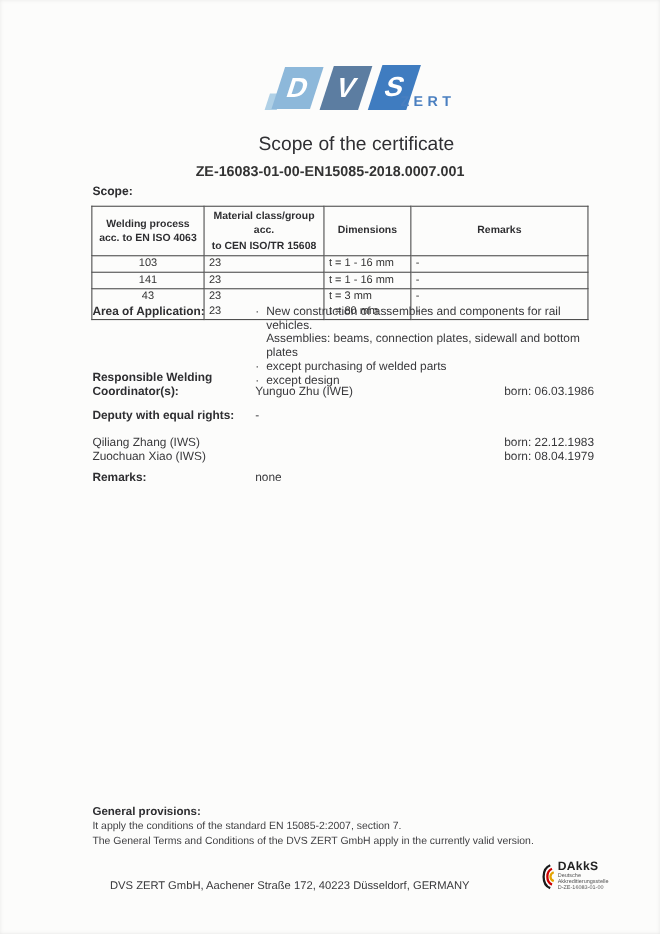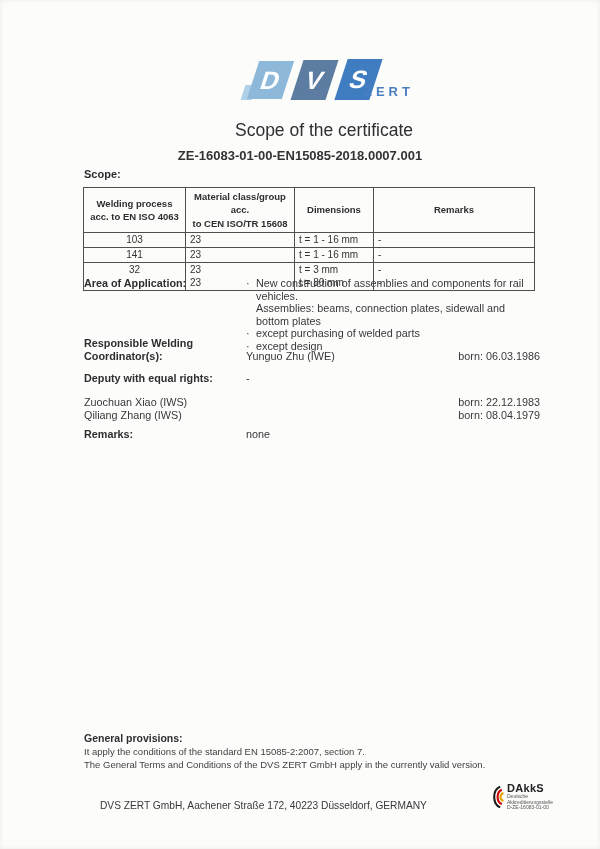--- a/index.html
+++ b/index.html
@@ -35,21 +35,21 @@
   table.scope-table { position:absolute; left:83px; top:187px; width:451px;
                       border-collapse:collapse; font-size:10px; color:#333; table-layout:fixed; }
   .scope-table th, .scope-table td { border:1px solid #4f4f4f; }
   .scope-table th { font-size:9.5px; font-weight:bold; padding:2px 2px; line-height:1.4;
                     vertical-align:middle; text-align:center; color:#2e2e31; }
   .scope-table td { padding:0 4px; line-height:13.5px; vertical-align:top; }
   .scope-table td.c { text-align:center; }
   .scope-table tr.single td { height:14px; }
 
   
-  .sec { position:absolute; left:84px; width:456px; display:flex; font-size:10.8px; line-height:13px;gap:14px; }
+  .sec { position:absolute; left:84px; width:456px; display:flex; font-size:10.8px; line-height:13px; }
   .sec .label { width:148px; flex:0 0 148px; font-weight:bold; color:#2e2e31; }
   .sec .val { flex:1; }
   .sec .born { text-align:right; white-space:nowrap; }
   .pad-top { padding-top:13px; }
 
   .bullets { flex:1; }
   .bullet-row { display:flex; line-height:12.6px; }
   .bullet-mark { width:10px; flex:0 0 10px; text-align:left; }
   .bullet-cont { padding-left:10px; line-height:12.6px; }
 
@@ -119,21 +119,21 @@
         <td>t = 1 - 16 mm</td>
         <td>-</td>
       </tr>
       <tr class="single">
         <td class="c">141</td>
         <td>23</td>
         <td>t = 1 - 16 mm</td>
         <td>-</td>
       </tr>
       <tr>
-        <td class="c">32</td>
+        <td class="c">43</td>
         <td>
           <div>23</div>
           <div>23</div>
         </td>
         <td>
           <div>t = 3 mm</div>
           <div>t = 80 mm</div>
         </td>
         <td>
           <div>-</div>
@@ -171,22 +171,22 @@
     <div class="born pad-top">born: 06.03.1986</div>
   </div>
 
   <div class="sec" style="top:372px">
     <div class="label">Deputy with equal rights:</div>
     <div class="val">-</div>
   </div>
 
   <div class="sec" style="top:396px">
     <div class="val">
+      <div>Qiliang Zhang (IWS)</div>
       <div>Zuochuan Xiao (IWS)</div>
-      <div>Qiliang Zhang (IWS)</div>
     </div>
     <div class="born">
       <div>born: 22.12.1983</div>
       <div>born: 08.04.1979</div>
     </div>
   </div>
 
   <div class="sec" style="top:428px">
     <div class="label">Remarks:</div>
     <div class="val">none</div>

